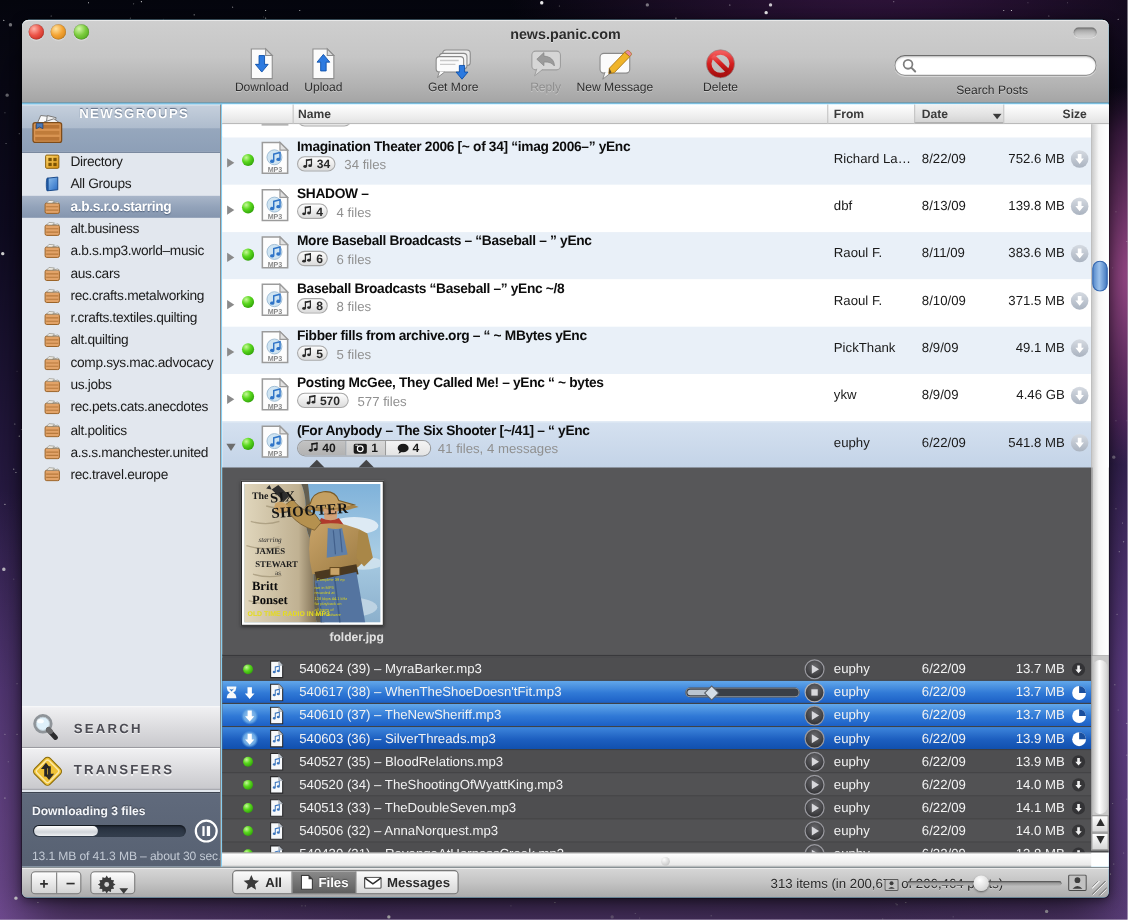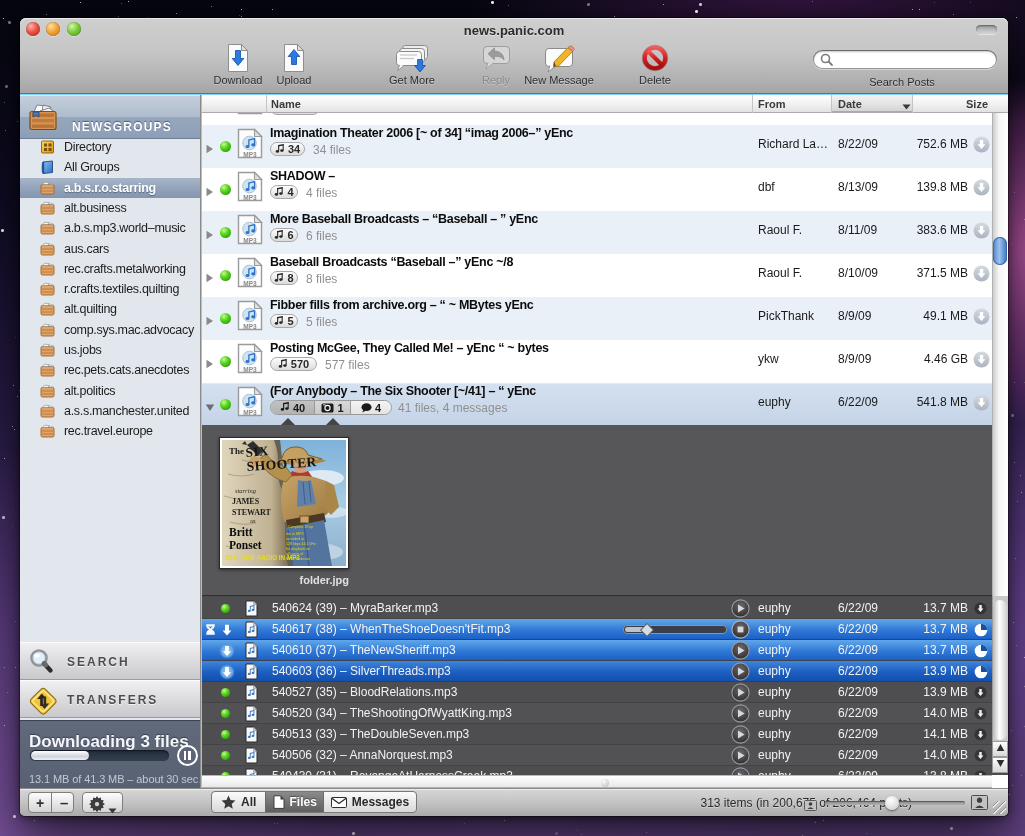--- a/index.html
+++ b/index.html
@@ -30,31 +30,31 @@
 .tbi .lb{margin-top:1px;text-shadow:0 1px 0 rgba(255,255,255,.35)}
 .tbi.dis{color:#8c8c8c}
 #sfield{position:absolute;right:11px;top:32px;width:184px;height:19px;border-radius:10px;background:#fff;
 box-shadow:inset 0 1.5px 2px rgba(0,0,0,.35), inset 0 0 0 1px #9a9a9a, 0 1px 0 rgba(255,255,255,.4)}
 #slabel{position:absolute;right:15px;top:58px;width:182px;text-align:center;font-size:11px;color:#2e2e2e;text-shadow:0 1px 0 rgba(255,255,255,.35)}
 
 #sidebar{position:absolute;left:0;top:77px;width:181px;bottom:28px;background:#e2e7ee;border-right:1px solid #8a8a8a;overflow:hidden}
 #sbhead{position:absolute;left:0;top:0;width:100%;height:44px;
 background:linear-gradient(180deg,#c6d0dd 0%,#aebccd 50%,#96a7bd 51%,#8d9fb7 100%);
 border-bottom:1px solid #6f7f96;box-shadow:inset 0 1px 0 rgba(255,255,255,.5)}
-#sbhead .t{position:absolute;left:52px;top:25px;font-size:12px;font-weight:bold;color:#fff;letter-spacing:1.2px;text-shadow:0 -1px 1px rgba(40,60,90,.7)}
+#sbhead .t{position:absolute;left:52px;top:1px;font-size:12px;font-weight:bold;color:#fff;letter-spacing:1.2px;text-shadow:0 -1px 1px rgba(40,60,90,.7)}
 #sbhead svg{position:absolute;left:6px;top:7px}
 .grow{position:absolute;left:0;width:100%;height:20.3px;font-size:12.5px;letter-spacing:-0.3px;color:#1c1c1c}
 .grow .gicon{position:absolute;left:20px;top:3px}
 .grow .gname{position:absolute;left:44px;top:3px;white-space:nowrap}
 .gsel{background:linear-gradient(180deg,#a9b6c9 0%,#93a3ba 50%,#8495ae 100%);color:#fff;font-weight:bold;text-shadow:0 1px 1px rgba(30,50,80,.5)}
 .shead{position:absolute;left:0;width:100%;height:38px;background:linear-gradient(180deg,#f0f0f2 0%,#dadadd 55%,#c9c9cd 100%);border-top:1px solid #fbfbfb;border-bottom:1px solid #9b9ba1;font-size:12px;font-weight:bold;color:#4c4c54;letter-spacing:2px}
 .shead .t{position:absolute;left:47px;top:12px;text-shadow:0 1px 0 rgba(255,255,255,.7)}
 .shead svg{position:absolute;left:8px;top:5px}
 #transpanel{position:absolute;left:0;top:625px;width:100%;bottom:0;background:linear-gradient(180deg,#606a7c,#576172);border-top:1px solid #3c4350}
-#transpanel .h{position:absolute;left:9px;top:11px;font-size:17px;font-weight:bold;color:#f4f6fa;text-shadow:0 -1px 1px rgba(0,0,0,.4)}
+#transpanel .h{position:absolute;left:9px;top:11px;font-size:11px;font-weight:bold;color:#f4f6fa;text-shadow:0 -1px 1px rgba(0,0,0,.4)}
 #pbar{position:absolute;left:10px;top:29px;width:139px;height:11px;border-radius:6px;background:linear-gradient(180deg,#232c3a,#35404f);box-shadow:inset 0 1px 2px rgba(0,0,0,.6)}
 #pfill{position:absolute;left:1px;top:1px;width:42%;height:9px;border-radius:5px;background:linear-gradient(180deg,#ffffff,#d0d4da 60%,#eef0f3)}
 #pause{position:absolute;left:157px;top:24px;width:21px;height:21px;border-radius:50%;border:2.5px solid #fff;background:transparent}
 #pause:before{content:"";position:absolute;left:4.5px;top:3.5px;width:2.6px;height:9px;background:#fff}
 #pause:after{content:"";position:absolute;left:9px;top:3.5px;width:2.6px;height:9px;background:#fff}
 #tptext{position:absolute;left:9px;top:52px;font-size:11px;color:#c2c9d4;white-space:nowrap;letter-spacing:-0.1px}
 
 #main{position:absolute;left:182px;top:77px;right:0;bottom:28px;background:#fff}
 #colhead{position:absolute;left:0;top:0;right:0;height:18px;background:linear-gradient(180deg,#ffffff,#efefef 60%,#e2e2e2);border-bottom:1px solid #ababab;font-size:11px;font-weight:bold;color:#3a3a3a}
 #colhead .cd{position:absolute;top:0;width:1px;height:18px;background:#c4c4c4}

